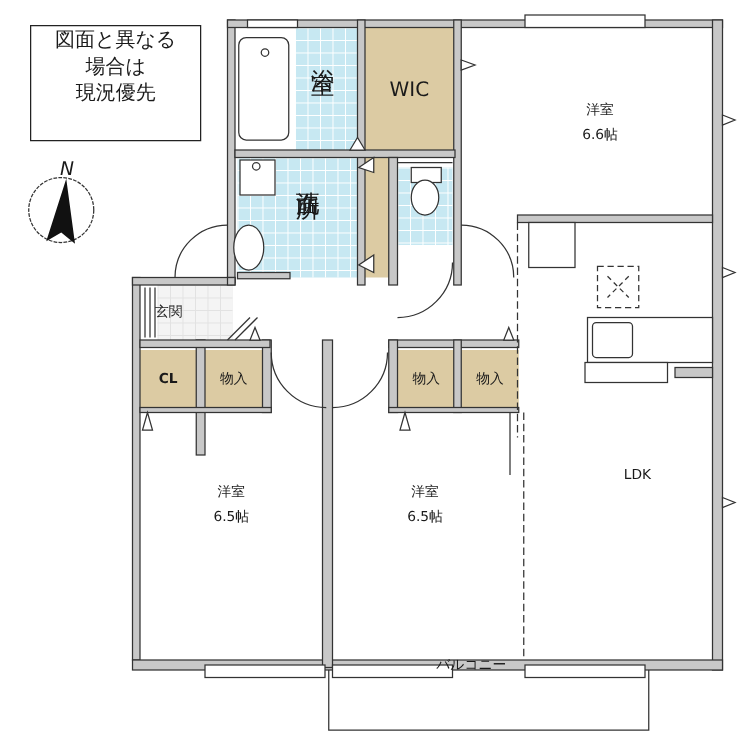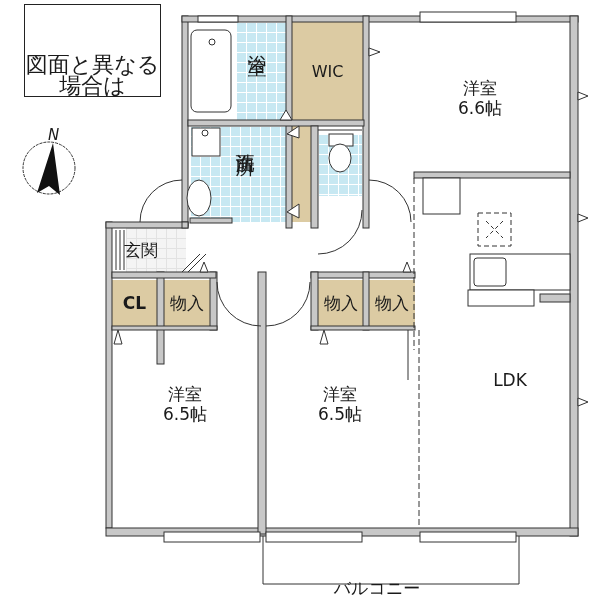--- a/index.html
+++ b/index.html
@@ -1,36 +1,37 @@
 <!DOCTYPE html>
 <html><head>
 <meta charset="utf-8">
 <style>
   html, body { margin: 0; padding: 0; background: #ffffff; }
   body { width: 600px; height: 600px; position: relative; overflow: hidden;
          font-family: "DejaVu Sans", "Liberation Sans", sans-serif; color: #1a1a1a; }
   .abs { position: absolute; }
-  .note { left: 24px; top: 4px; width: 137px; height: 93px; border: 1.5px solid #222;
+  .note { left: 24px; top: 20px; width: 137px; height: 93px; border: 1.5px solid #222;
           box-sizing: border-box; display: flex; flex-direction: column; align-items: center;
-          justify-content: flex-end; font-size: 22px; line-height: 21px; }
-  .label { position: absolute; text-align: center; font-size: 17px; line-height: 20px; }
+          justify-content: flex-start; font-size: 16px; line-height: 21px; }
+  .label { position: absolute; text-align: center; font-size: 11px; line-height: 20px; }
   .vlabel { writing-mode: vertical-rl; font-size: 19px; letter-spacing: 2px; }
   .tiles { background-color: #c7e8f2;
            background-image: linear-gradient(#ffffff 1px, transparent 1px),
                              linear-gradient(90deg, #ffffff 1px, transparent 1px);
            background-size: 10px 10px; }
   .closet { background: #dccba3; }
   svg { position: absolute; left: 0; top: 0; }
 </style>
 </head>
 <body>
 
 <div class="abs note">
   <div>図面と異なる</div>
   <div>場合は</div>
+  <div>現況優先</div>
 </div>
 
 <div class="abs" style="left:48px;top:126px;font-size:15px;font-style:italic;">N</div>
 <svg width="600" height="600" style="pointer-events:none;">
   <circle cx="49" cy="168" r="26" fill="none" stroke="#333" stroke-width="1" stroke-dasharray="3 1"></circle>
   <polygon points="53,143 37,193 49,186 60,195" fill="#111"></polygon>
 </svg>
 
 <div class="abs tiles" style="left:236px;top:22px;width:52px;height:98px;"></div>
 <div class="abs closet" style="left:292px;top:22px;width:71px;height:98px;"></div>
@@ -151,13 +152,13 @@
   <div>洋室</div>
   <div>6.5帖</div>
 </div>
 <div class="label" style="left:300px;top:384px;width:80px;">
   <div>洋室</div>
   <div>6.5帖</div>
 </div>
 <div class="label" style="left:470px;top:370px;width:80px;">
   <div>LDK</div>
 </div>
-<div class="label" style="left:263px;top:578px;width:228px;">バルコニー</div>
+<div class="label" style="left:263px;top:522px;width:228px;">バルコニー</div>
 
 </body></html>

